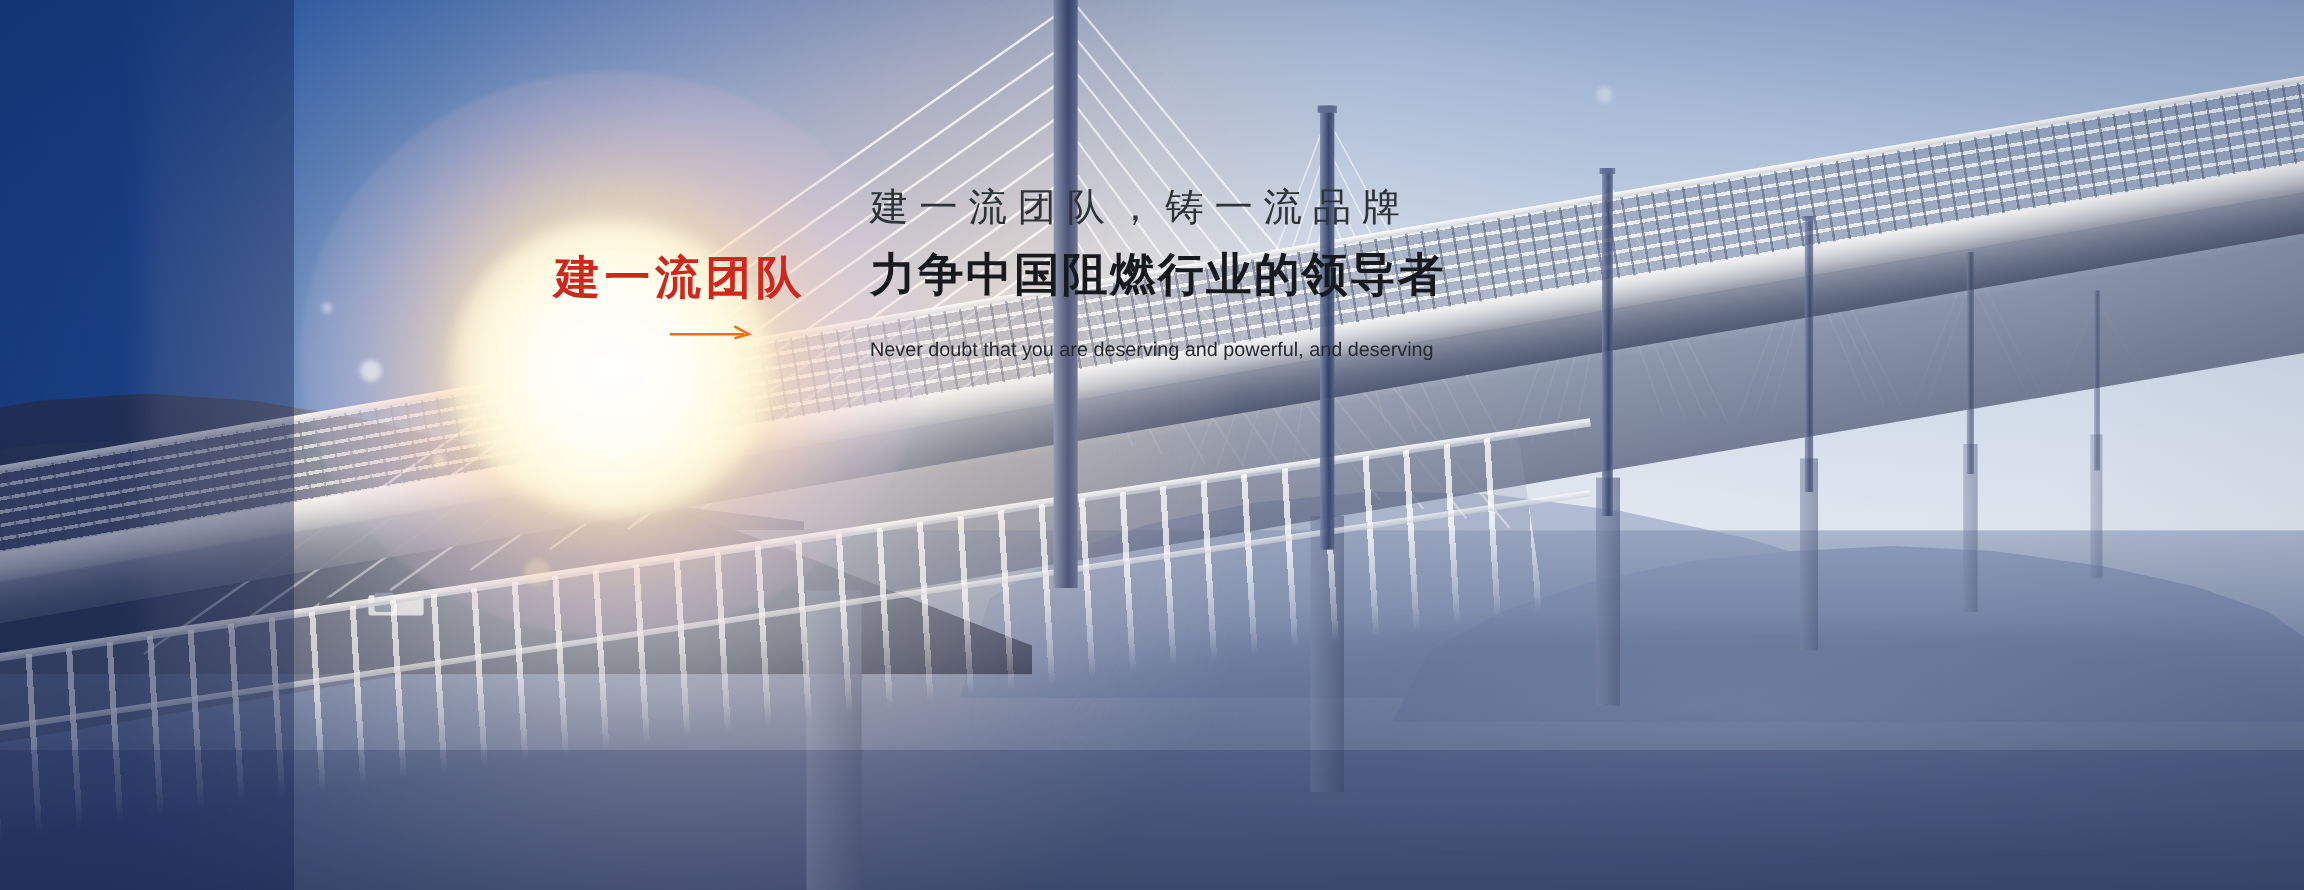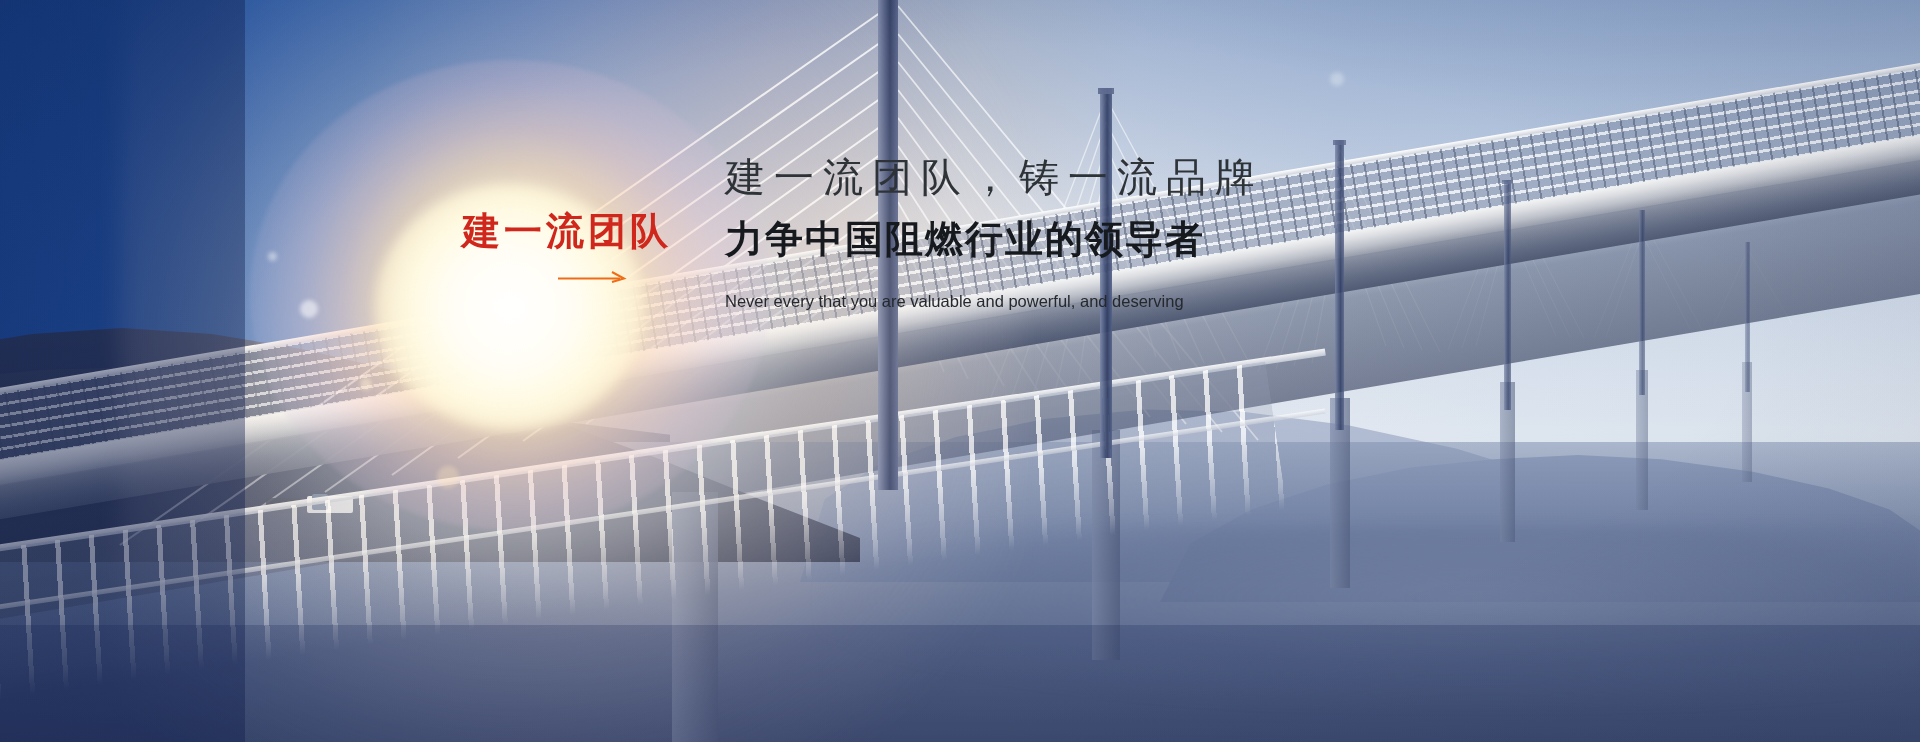--- a/index.html
+++ b/index.html
@@ -190,21 +190,21 @@
   .logo-block{ position:absolute; left:462px; top:212px; width:180px; }
   .logo-text{
     font-family:"DejaVu Sans","Liberation Sans",sans-serif;
     font-size:38px; font-weight:700; color:#d0271d;
     letter-spacing:4px; line-height:1; white-space:nowrap;
   }
   .logo-arrow{ position:absolute; left:96px; top:58px; width:70px; height:14px; }
 
   .text-block{ position:absolute; left:725px; top:155px; width:760px; }
   .headline-sub{
-    font-size:40px; color:#2e3338; letter-spacing:9px; font-weight:400;
+    font-size:32px; color:#2e3338; letter-spacing:9px; font-weight:400;
     line-height:1.1; white-space:nowrap;
   }
   .headline-main{
     margin-top:20px;
     font-size:38px; color:#16191d; letter-spacing:2px; font-weight:700;
     line-height:1.1; white-space:nowrap;
   }
   .desc{
     margin-top:26px; font-size:16.5px; color:#25292e; line-height:1.78;
     max-width:560px; font-weight:400;
@@ -362,18 +362,18 @@
       <svg class="logo-arrow" viewBox="0 0 70 14" xmlns="http://www.w3.org/2000/svg">
         <line x1="0" y1="8.5" x2="62" y2="8.5" stroke="#ef6c16" stroke-width="2"></line>
         <polyline points="54,2 66,8.5 54,12" fill="none" stroke="#ef6c16" stroke-width="2"></polyline>
       </svg>
     </div>
 
     <div class="text-block">
       <div class="headline-sub">建一流团队，铸一流品牌</div>
       <div class="headline-main">力争中国阻燃行业的领导者</div>
       <div class="desc">
-        <span>Never every that you are valuable and powerful, and deserving</span>
+        <span>Never doubt that you are deserving and powerful, and deserving</span>
       </div>
     </div>
 
   </div>
 </div>
 
 </body></html>

